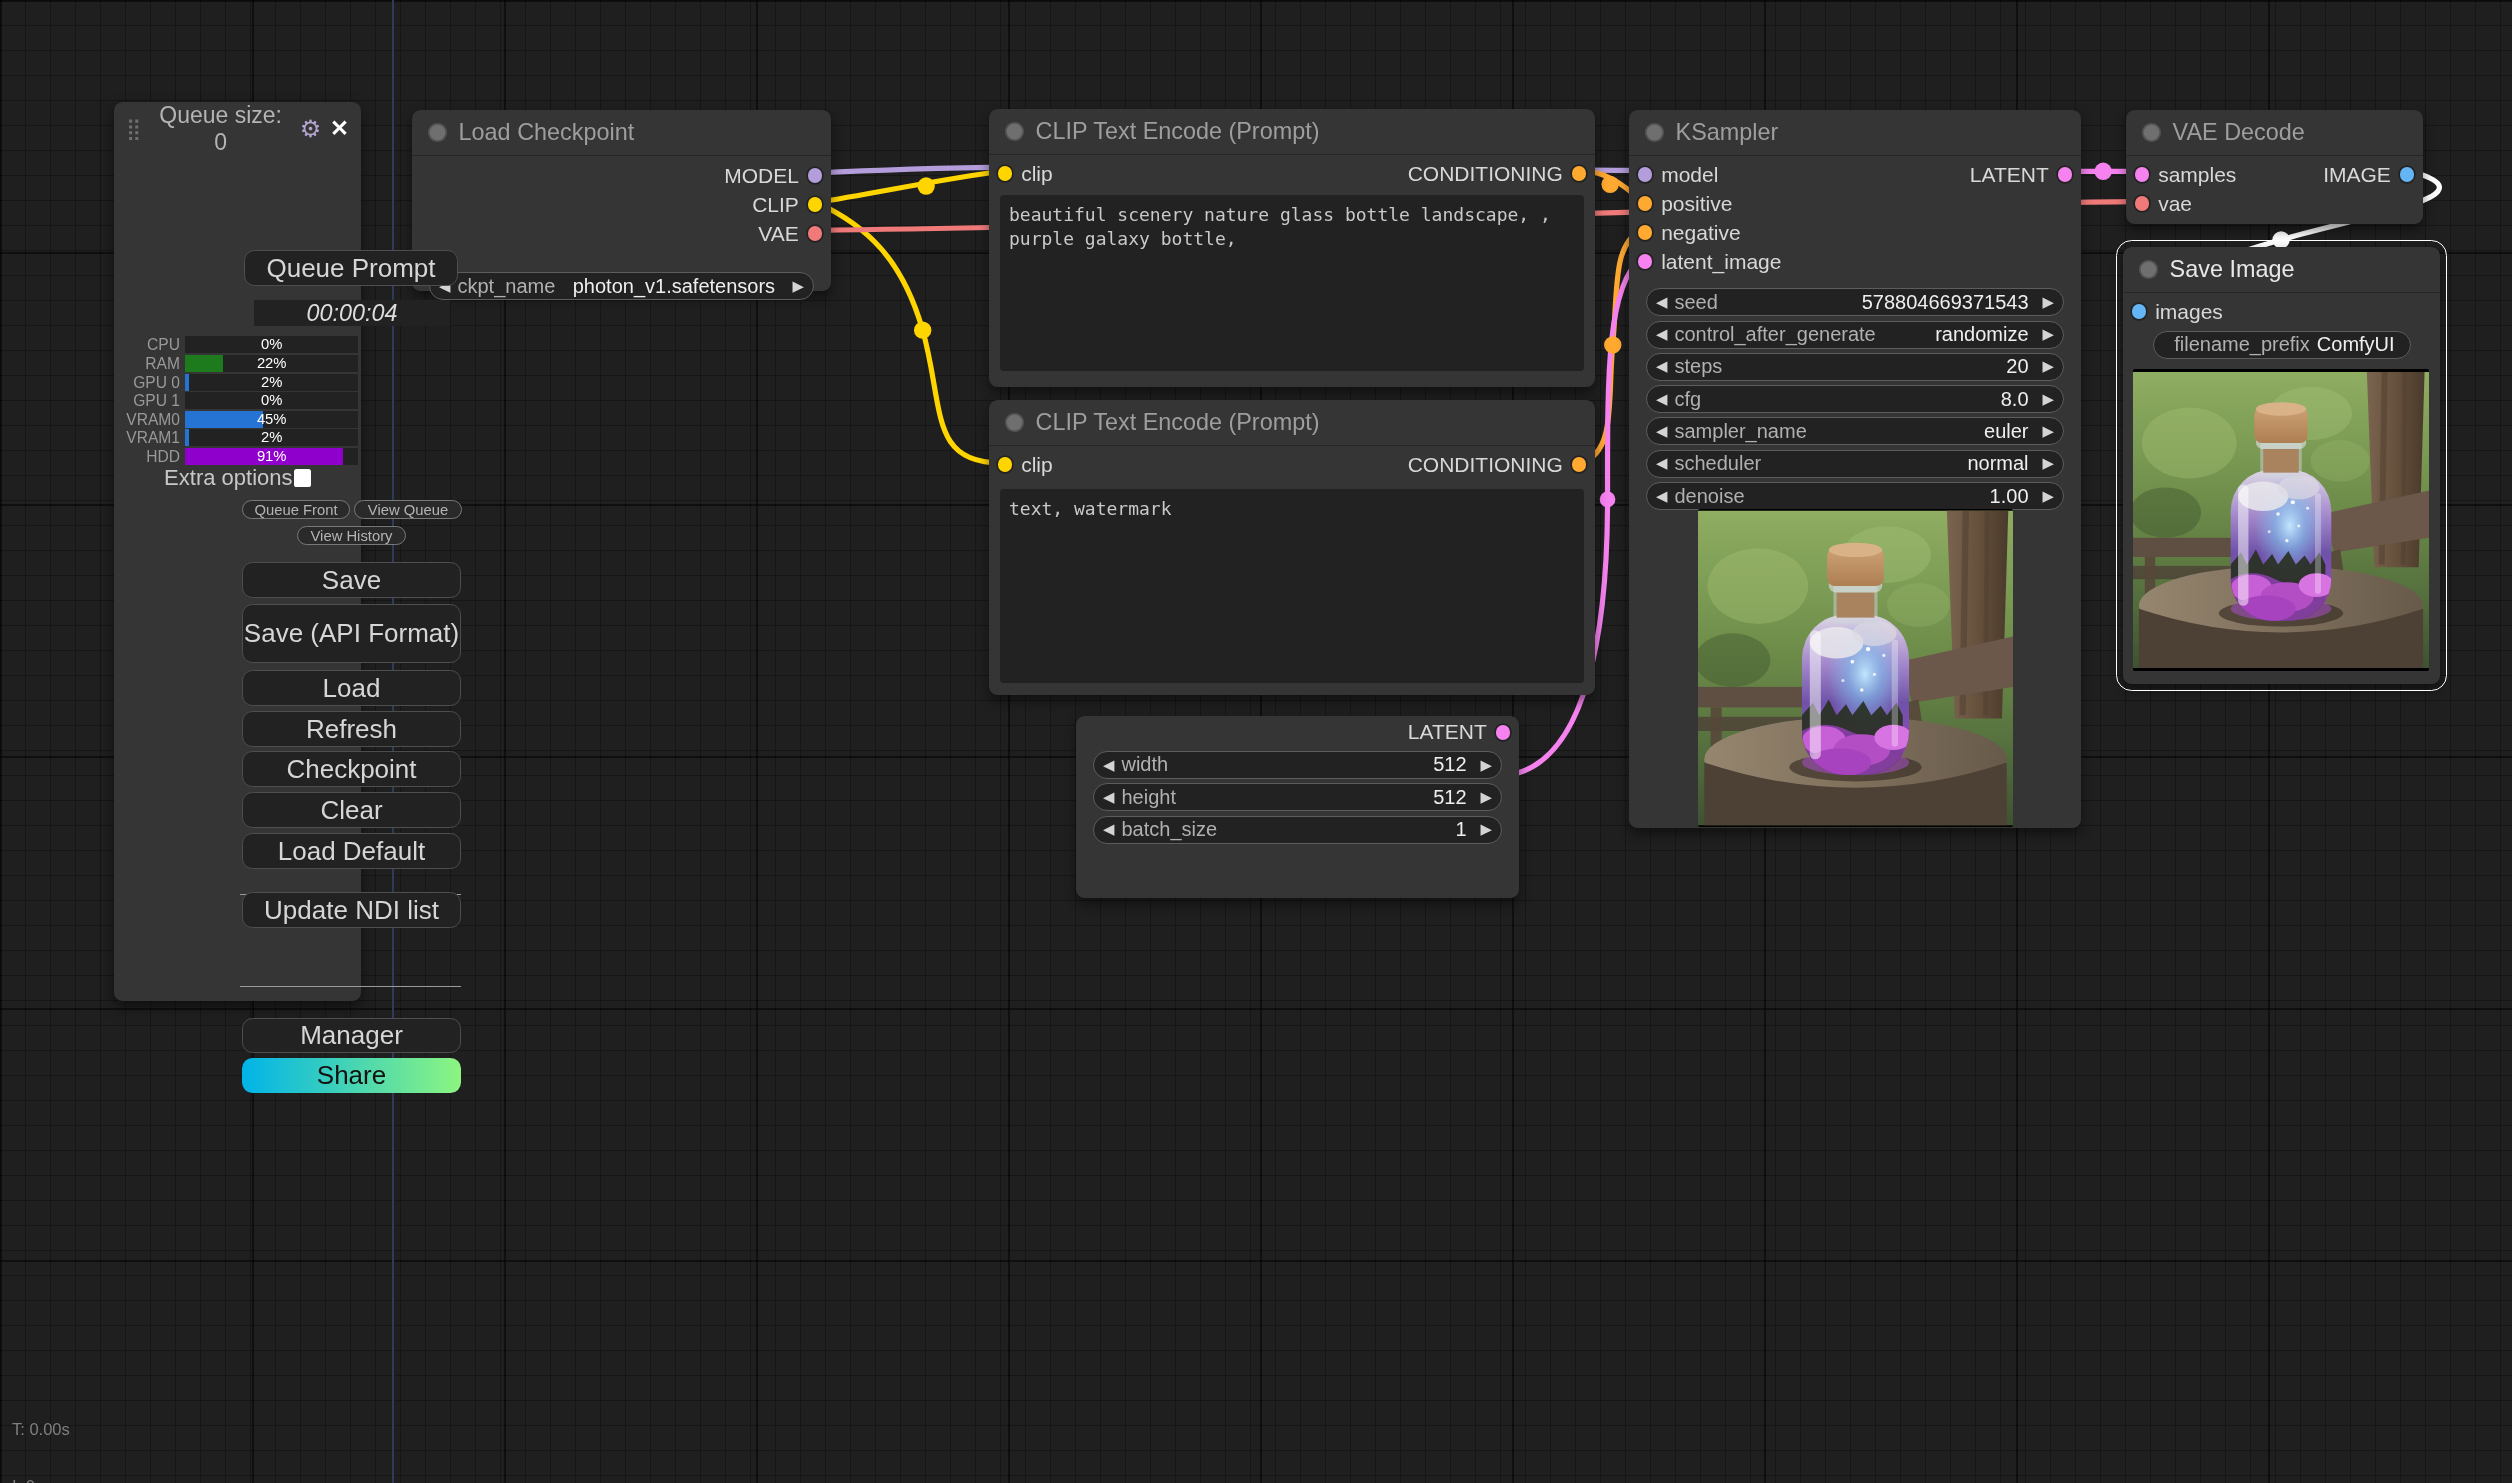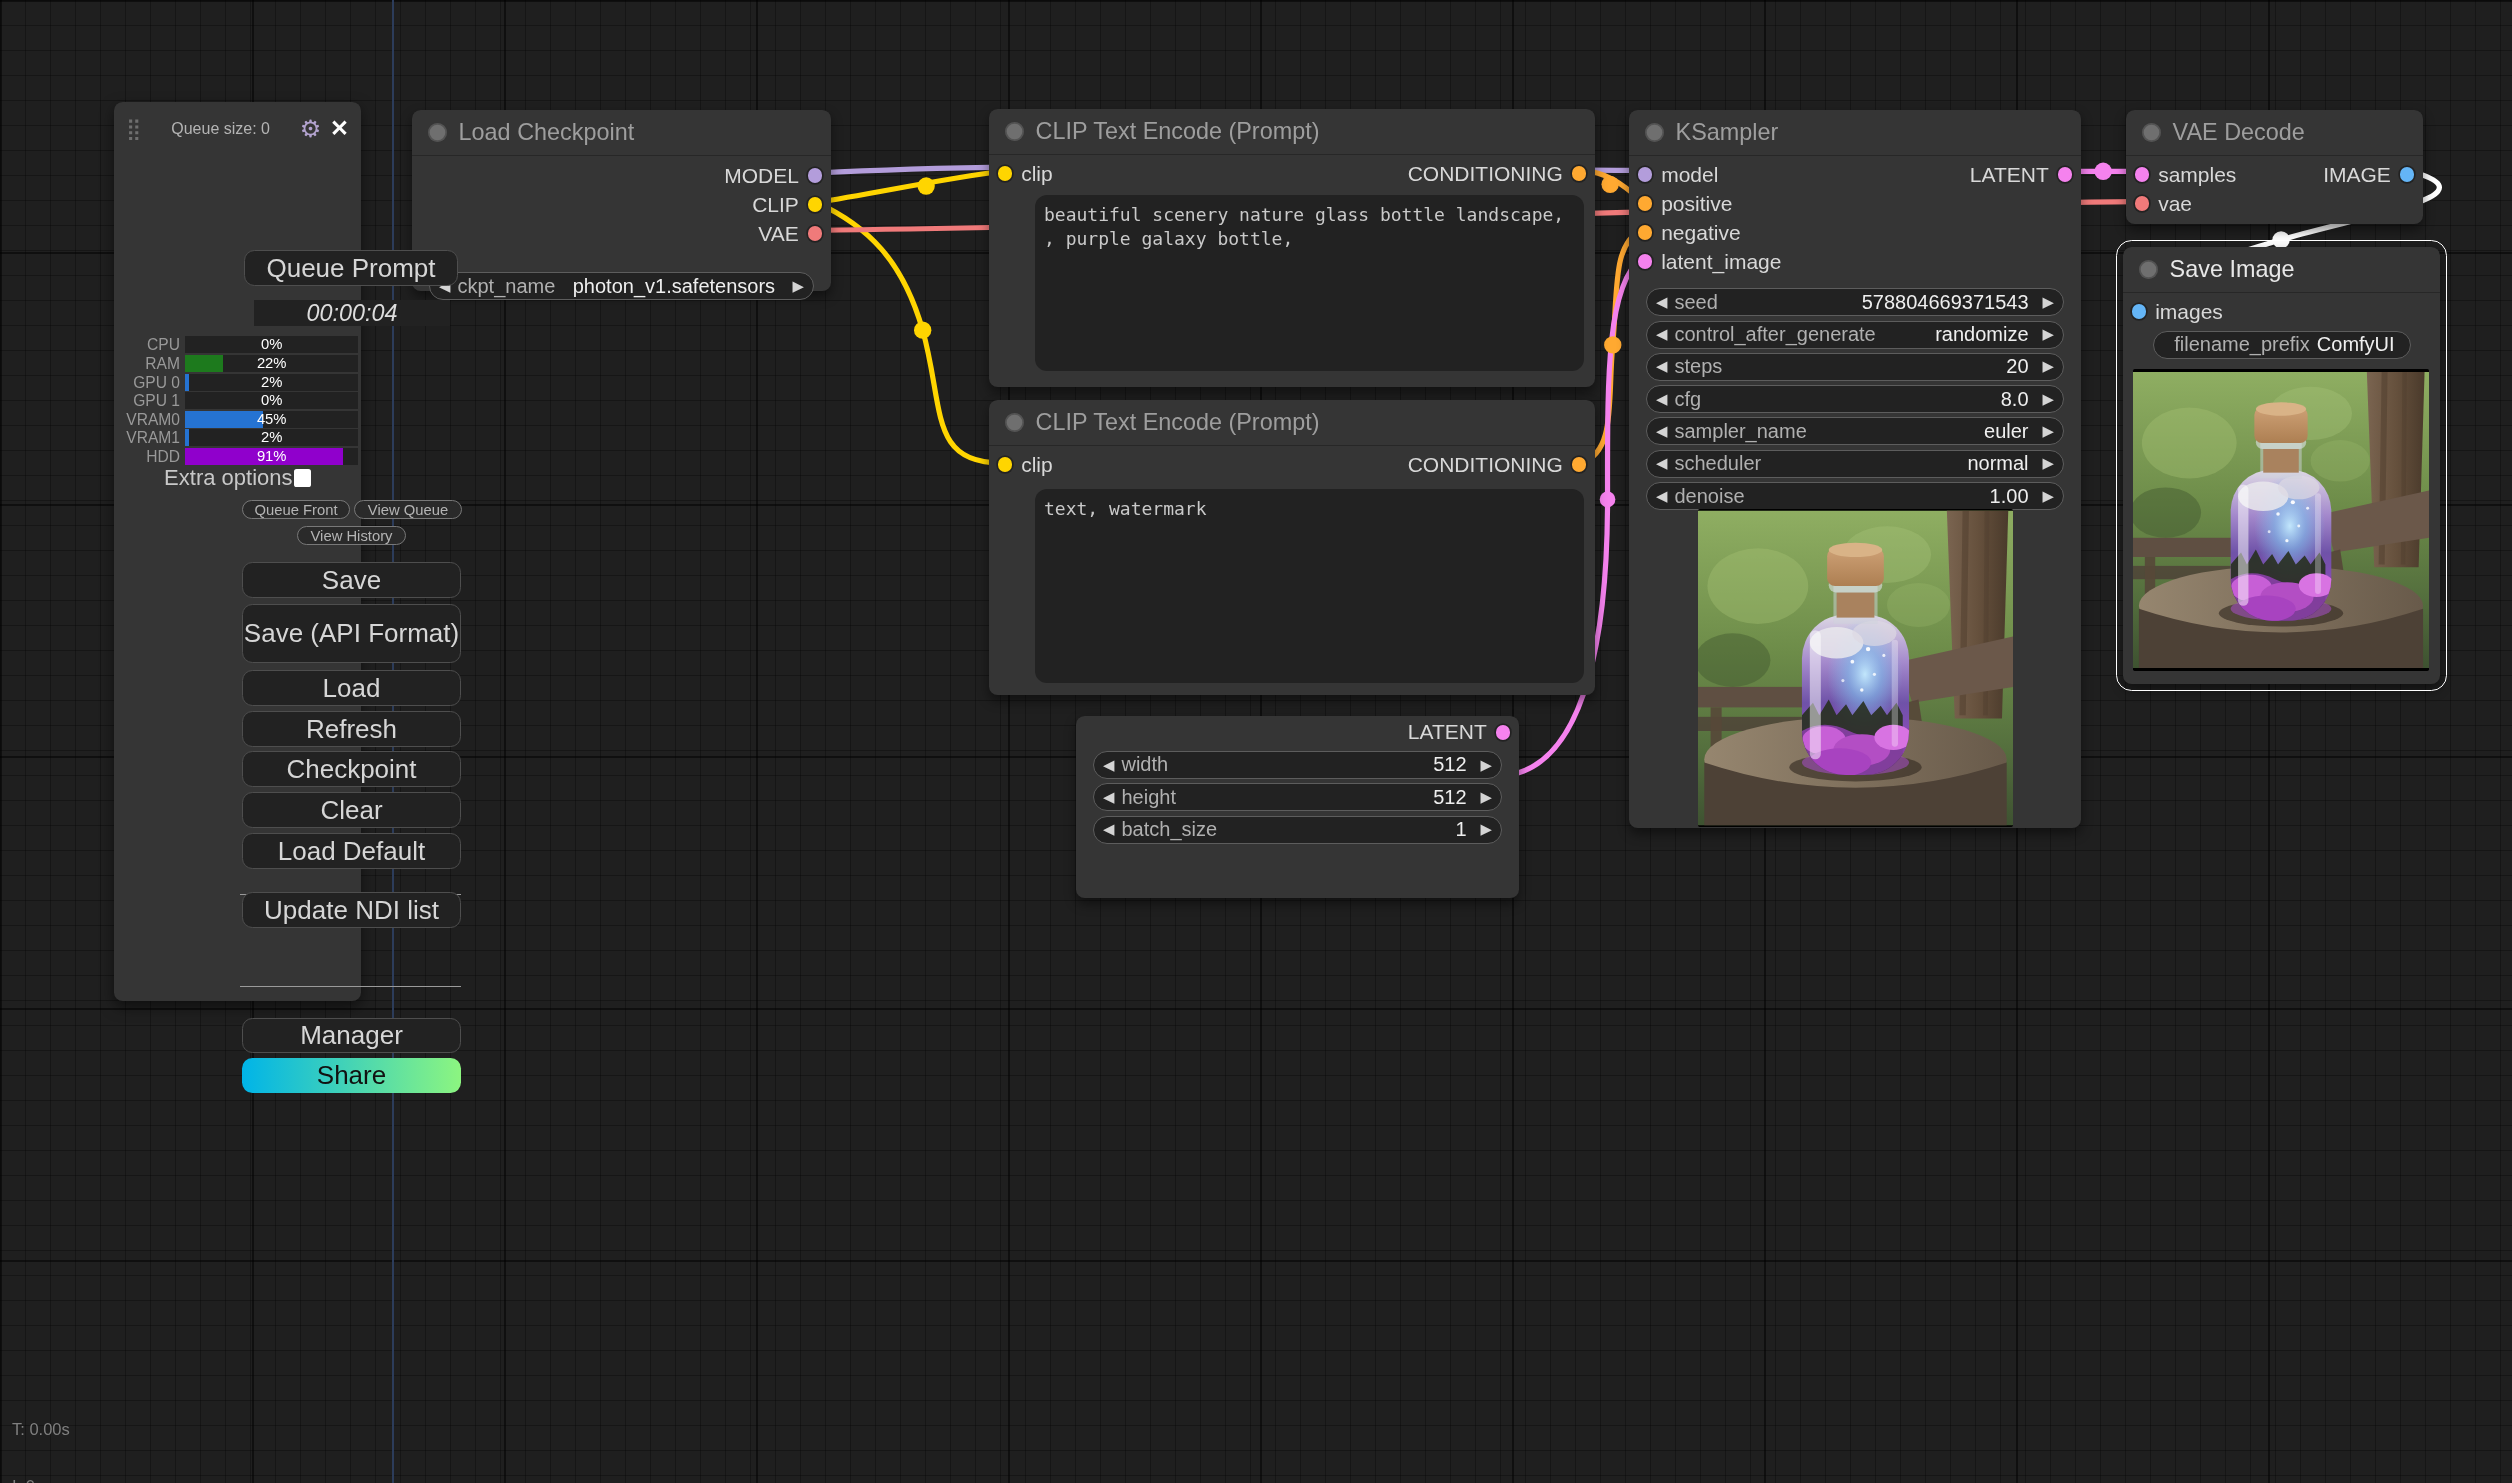--- a/index.html
+++ b/index.html
@@ -28,32 +28,32 @@
   .row .grow{flex:1;}
   .slot{display:flex;align-items:center;gap:8.7px;}
   .dot{width:14.8px;height:14.8px;border-radius:50%;box-shadow:0 0 0 1.7px rgba(0,0,0,.35);flex:0 0 auto;}
   .widget{height:26px;margin:4.3px 17.4px;border:0.9px solid #5d5d5d;border-radius:14px;background:#222;
     display:flex;align-items:center;font-size:20px;color:#c8c8c8;padding:0 8.7px;gap:7px;}
   .warrow{color:#d4d4d4;font-size:14.8px;line-height:1;flex:0 0 auto;}
   .wname{color:#b0b0b0;}
   .wval{color:#efefef;}
   .w-center{flex:1;text-align:center;}
   .w-right{flex:1;text-align:right;padding-right:7px;}
-  .tarea{position:absolute;left:11.3px;right:11.3px;background:#222;border-radius:12px;
+  .tarea{position:absolute;left:11.3px;right:11.3px;background:#222;border-radius:4px;
     font-family:"DejaVu Sans Mono", monospace;font-size:18px;color:#c9c9c9;padding:7.8px 8.7px;box-sizing:border-box;
-    line-height:1.35;white-space:pre-wrap;overflow:hidden;margin-left:35px;}
+    line-height:1.35;white-space:pre-wrap;overflow:hidden;}
   .imgprev{position:absolute;border-radius:1.7px;overflow:hidden;background:#000;}
   .imgprev svg{display:block;width:100%;height:100%;}
 
   
   #menu{position:absolute;left:114px;top:102px;width:247px;height:899px;background:#353535;
     border-radius:8.7px;box-shadow:0 5.2px 14px rgba(0,0,0,.5);font-size:22.6px;}
   .menu-titlerow{display:flex;align-items:center;height:43px;padding:5.2px 12px 0 12px;gap:8.7px;}
   .drag-handle{color:#6f6f6f;font-size:21px;}
-  .queue-size{flex:1;text-align:center;color:#b4b4b4;font-size:16px;}
+  .queue-size{flex:1;text-align:center;color:#b4b4b4;font-size:23px;}
   .gear{color:#b3a3cf;font-size:24px;}
   .close-x{color:#fff;font-size:22.6px;font-weight:bold;}
   .mbtn{display:flex;align-items:center;justify-content:center;background:#222;border:1.7px solid #4e4e4e;
     border-radius:10.4px;color:#d6d6d6;position:absolute;left:128px;width:219px;box-sizing:border-box;text-align:left;}
   .mbtn.big{height:36px;font-size:26px;}
   .timerbox{position:absolute;left:140px;width:196px;height:26px;background:#222;color:#ddd;
     display:flex;align-items:center;justify-content:center;font-size:23.4px;font-style:italic;}
   .statrow{position:absolute;left:0;width:100%;height:17.4px;display:flex;align-items:center;}
   .statlabel{width:66px;text-align:right;color:#999;font-size:15.6px;flex:0 0 auto;}
   .statbar{position:relative;margin-left:5.2px;width:173px;height:16.5px;background:#222;flex:0 0 auto;}

